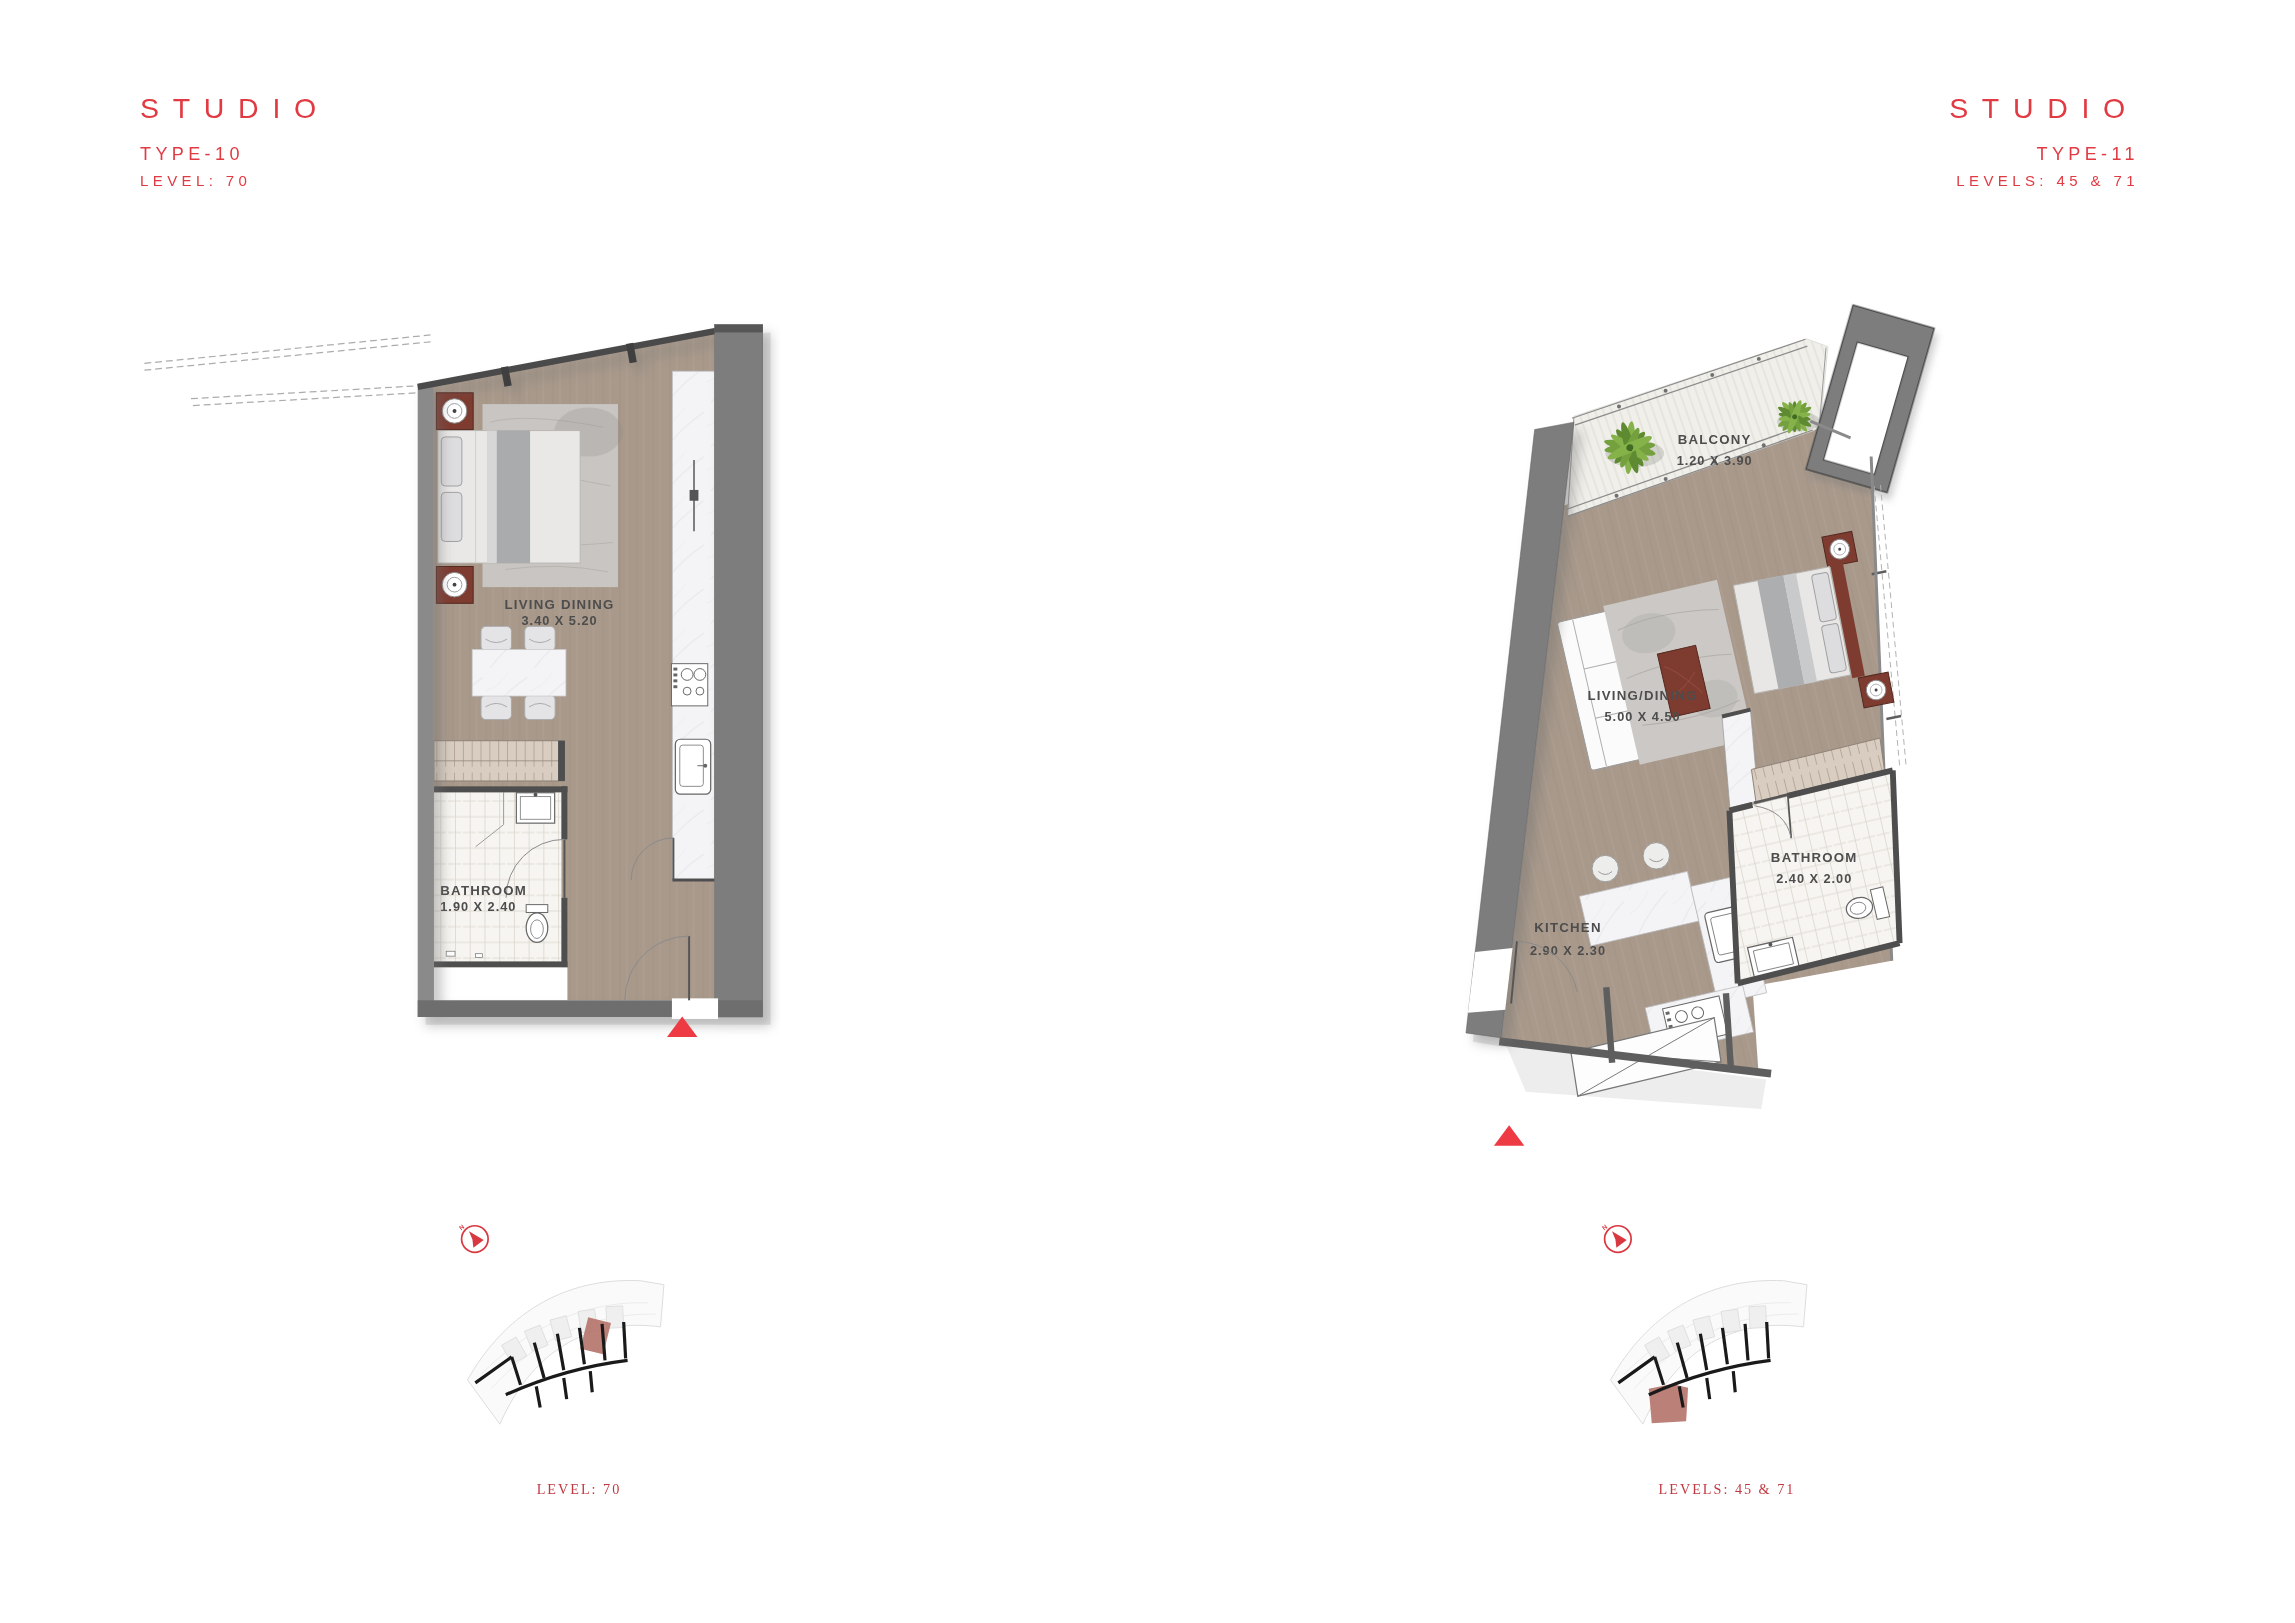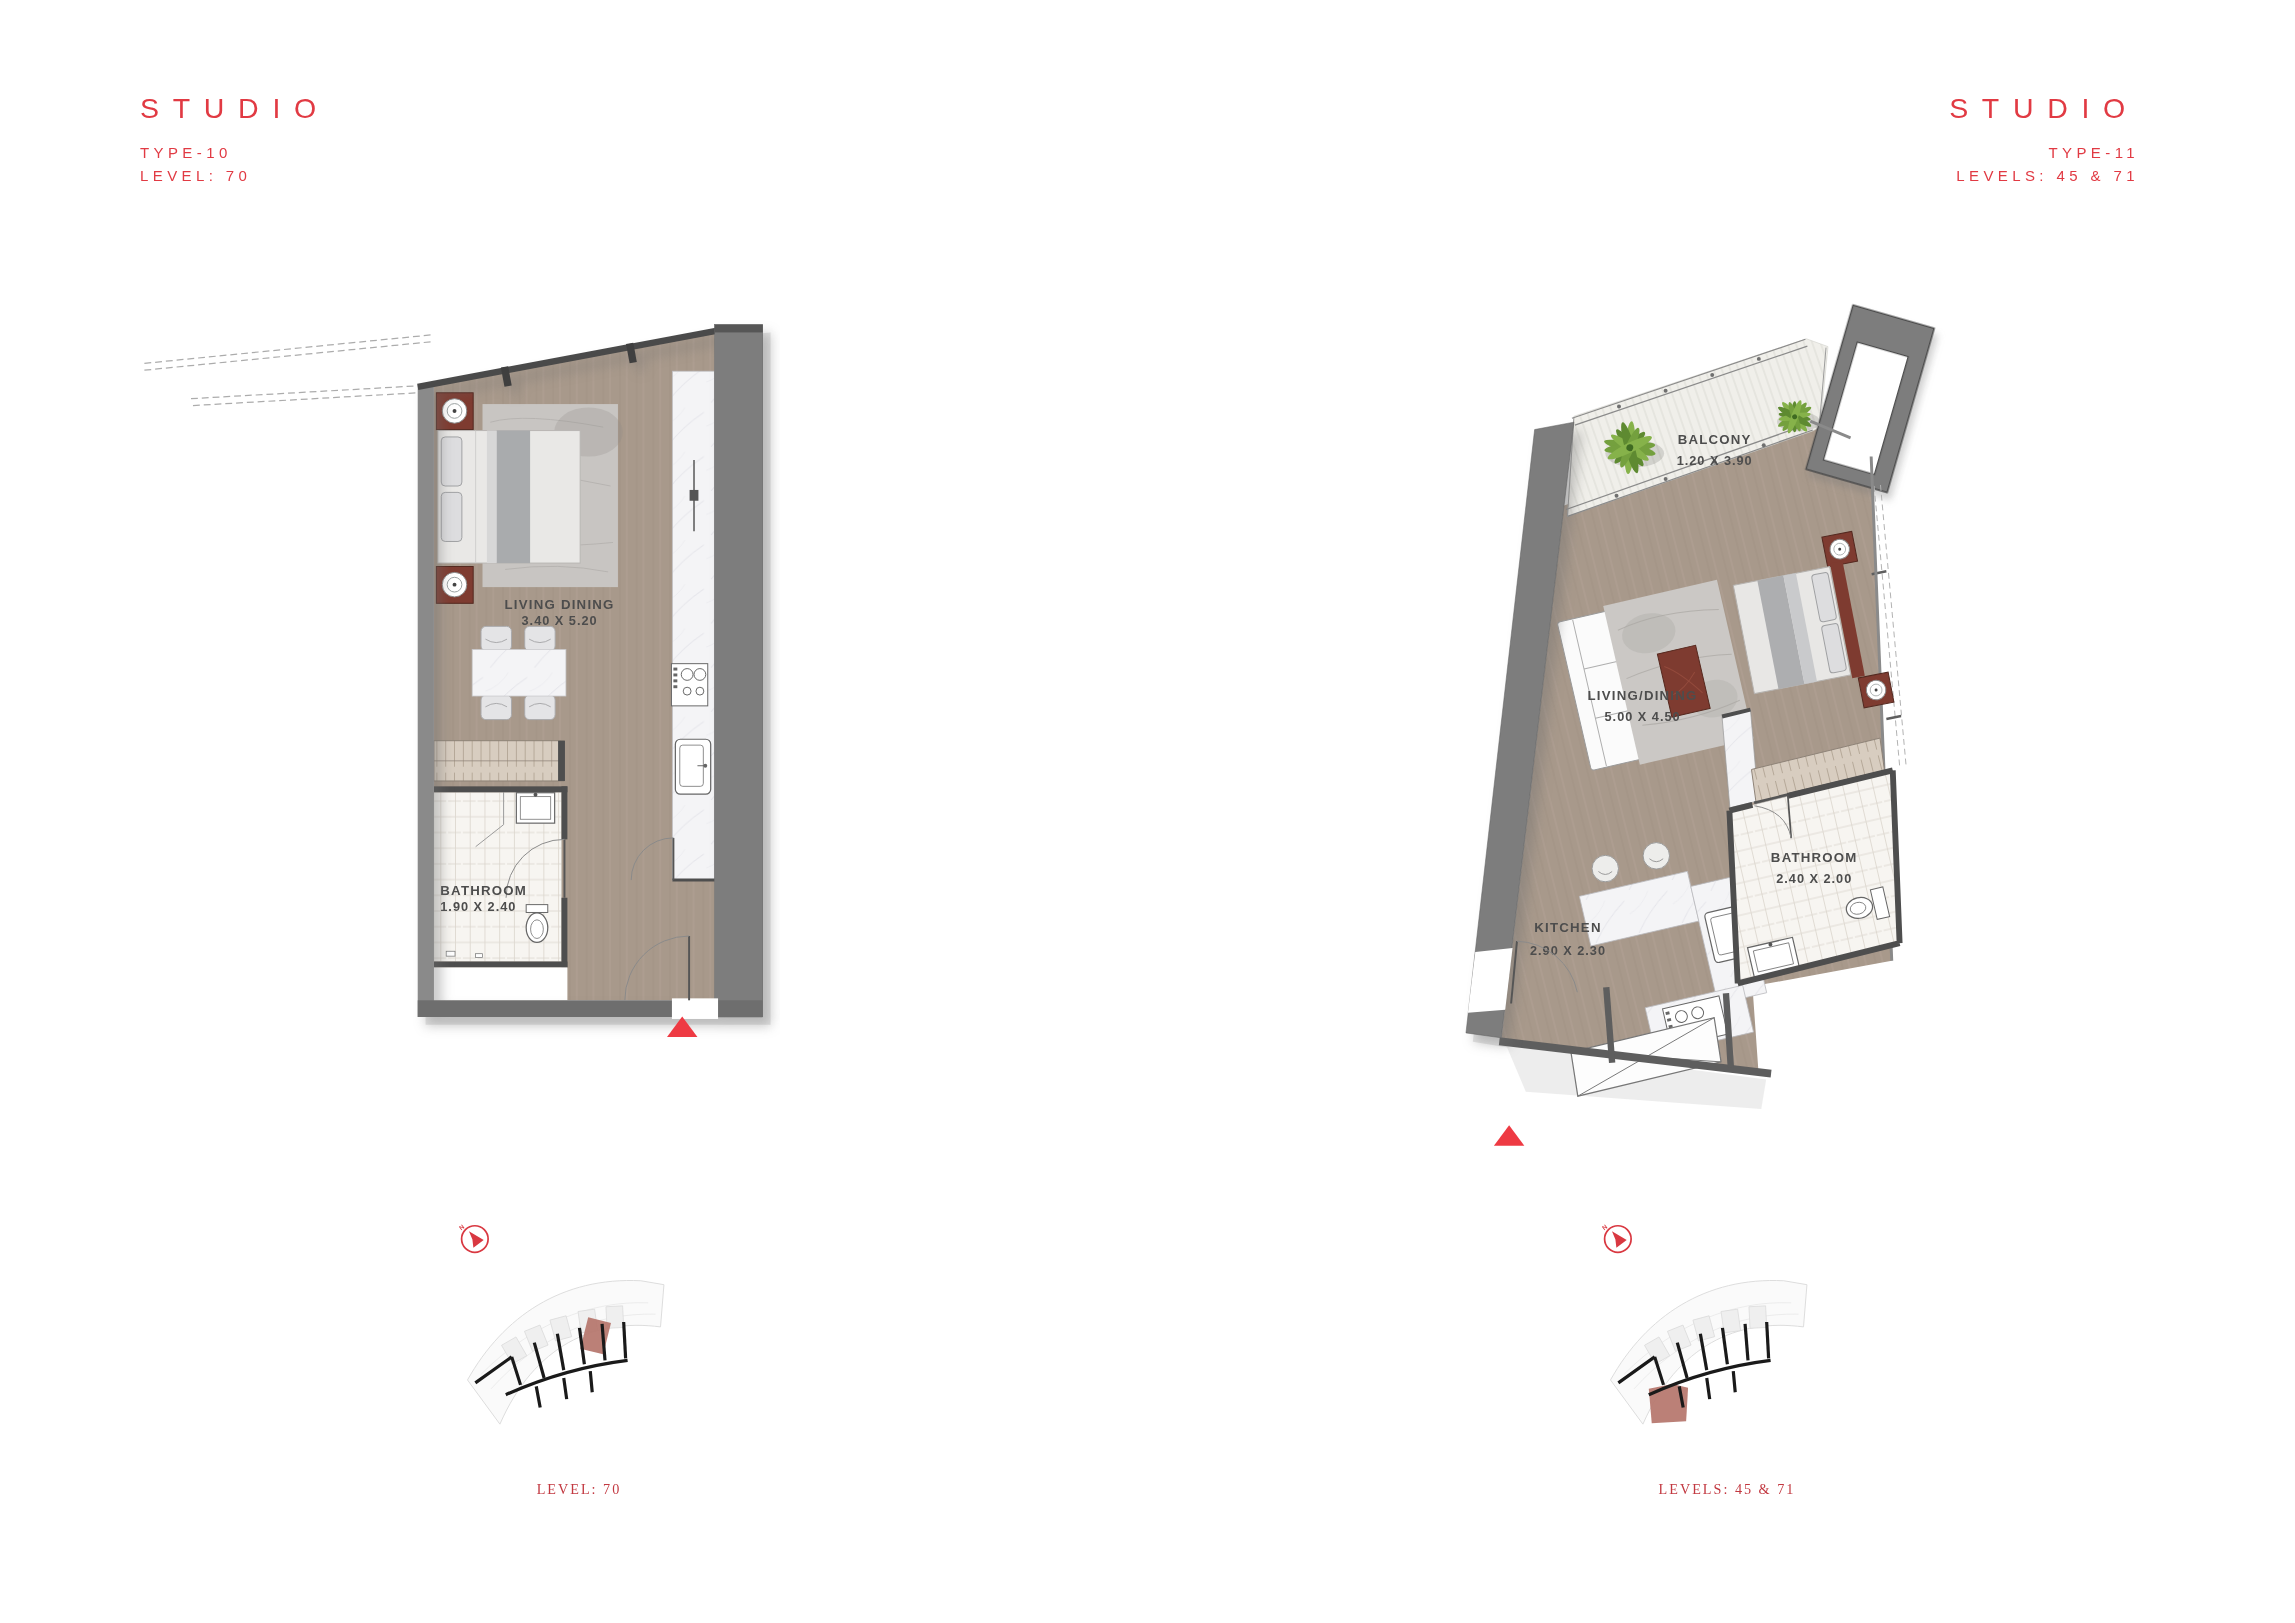--- a/index.html
+++ b/index.html
@@ -1,20 +1,20 @@
 <!DOCTYPE html>
 <html style="font-size:7.9px"><head>
 <meta charset="utf-8">
 <style>
   html,body{margin:0;padding:0;background:#ffffff;}
   .page{position:relative;width:2295px;height:1623px;background:#ffffff;overflow:hidden;
         font-family:"Liberation Sans", sans-serif;padding-left:20px;}
   .hdr{position:absolute;color:#E13A43;}
   .hdr .title{font-size:28.5px;letter-spacing:13.7px;font-weight:400;line-height:1;}
-  .hdr .sub{font-size:15px;letter-spacing:4.4px;font-weight:400;line-height:1.55;margin-top:18.6px;}
+  .hdr .sub{font-size:18px;letter-spacing:4.4px;font-weight:400;line-height:1.55;margin-top:18.6px;}
   .hdr .sub2{font-size:15px;letter-spacing:4.4px;font-weight:400;line-height:1.55;}
   .hdr-left{left:140px;top:94px;text-align:left;}
   .hdr-right{right:176px;top:94px;text-align:right;}
   .keycap{position:absolute;width:206px;text-align:center;color:#C23840;
           font-family:"Liberation Serif", serif;font-size:14.2px;letter-spacing:2px;}
   svg{position:absolute;}
   svg text{font-family:"Liberation Sans", sans-serif;}
   .room-name{font-size:27px;font-weight:bold;fill:#4D4D4D;letter-spacing:2.5px;}
   .room-dim{font-size:26px;font-weight:bold;fill:#4D4D4D;letter-spacing:2px;}
   .wallshadow{filter:drop-shadow(16px 18px 12px rgba(110,110,110,0.38));}

